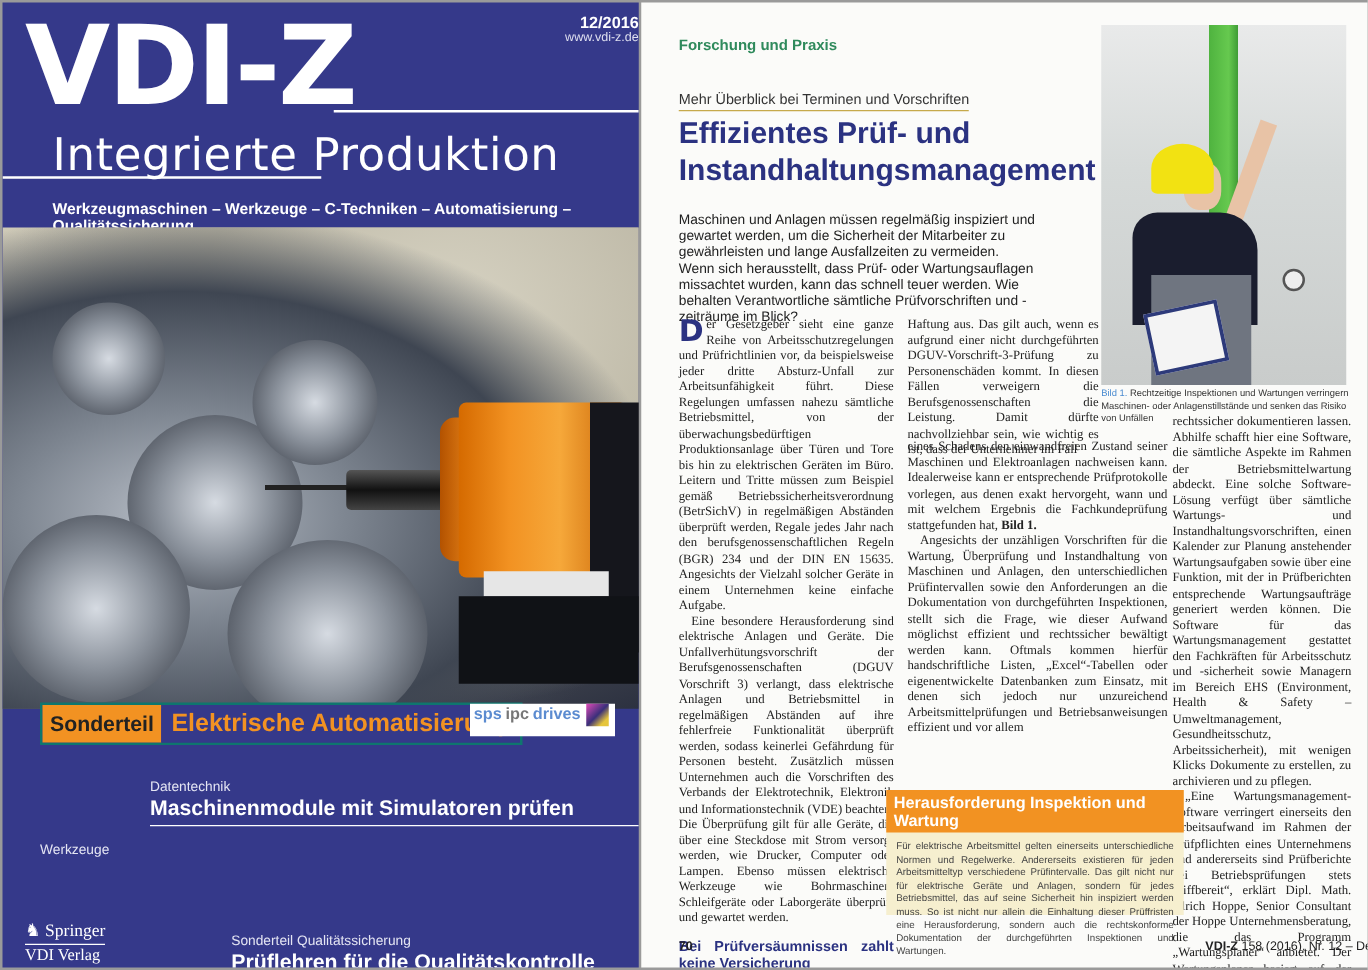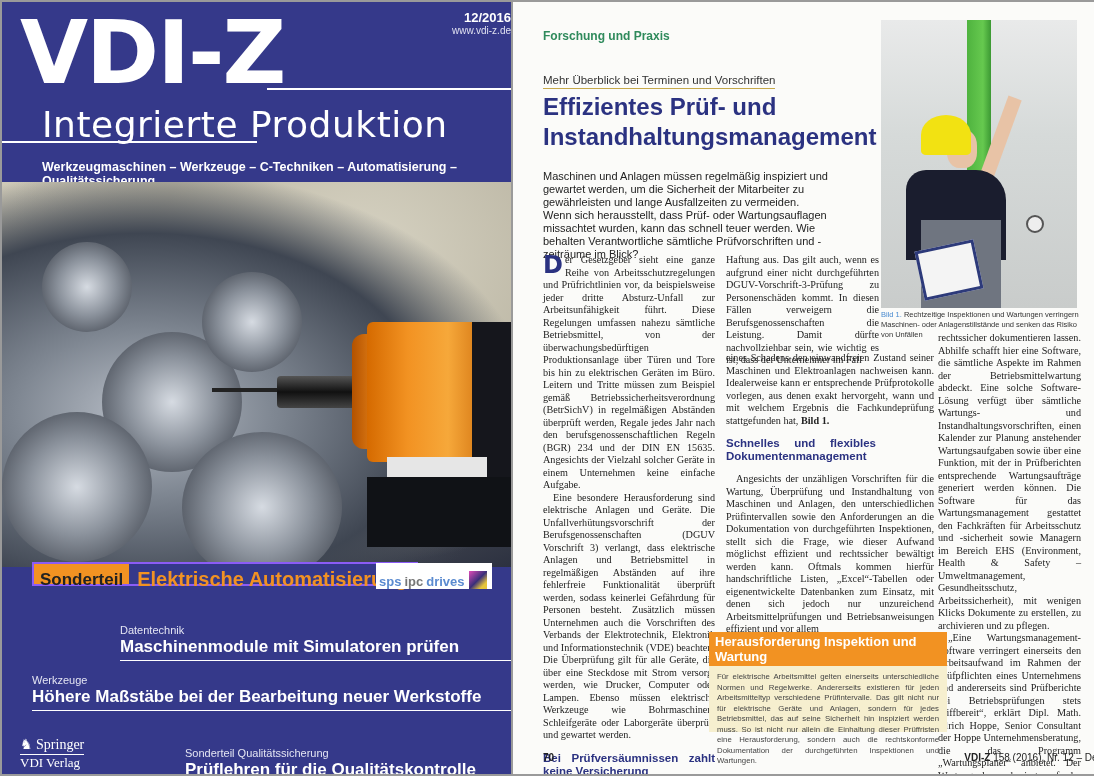--- a/index.html
+++ b/index.html
@@ -25,24 +25,24 @@
   }
   .photo .gear { position: absolute; border-radius: 50%; background: radial-gradient(circle, #d6dbe2 0%, #8b929c 45%, #2f343e 100%); }
   .photo .spindle { position: absolute; left: 365px; top: 140px; width: 135px; height: 140px; background: linear-gradient(90deg, #d56a00 0%, #f29222 30%, #f6a83a 60%, #c45e00 100%); border-radius: 6px; }
   .photo .spindle-cap { position: absolute; left: 350px; top: 152px; width: 30px; height: 115px; background: linear-gradient(90deg, #b35200, #ee8a1c); border-radius: 12px; }
   .photo .spindle-black { position: absolute; left: 470px; top: 140px; width: 40px; height: 200px; background: #15161c; }
   .photo .tool { position: absolute; left: 210px; top: 206px; width: 140px; height: 4px; background: #222; }
   .photo .collet { position: absolute; left: 275px; top: 194px; width: 80px; height: 32px; background: linear-gradient(180deg, #555, #111 50%, #444); border-radius: 4px; }
   .photo .bottom-black { position: absolute; left: 365px; top: 295px; width: 144px; height: 70px; background: #101216; }
   .photo .white-strip { position: absolute; left: 385px; top: 275px; width: 100px; height: 20px; background: #e6e6e6; }
 
-  .sonder { position: absolute; left: 30px; top: 560px; height: 24px; display: flex; border: 2px solid #8b5cf6; text-align: right; }
+  .sonder { position: absolute; left: 30px; top: 560px; height: 34px; display: flex; border: 2px solid #0f766e; text-align: right; }
   .sonder .tag { background: #f29222; color: #222; font-weight: bold; font-size: 17px; padding: 6px 6px; }
   .sonder .title { color: #f29222; font-weight: bold; font-size: 20px; padding: 4px 8px; background: #35398a; }
-  .sps { position: absolute; left: 374px; top: 561px; width: 116px; height: 26px; background: #fff; display: flex; align-items: flex-end; padding: 0 3px; }
+  .sps { position: absolute; left: 374px; top: 561px; width: 116px; height: 26px; background: #fff; display: flex; align-items: flex-start; padding: 0 3px; }
   .sps .s1 { color: #5b8bd0; font-weight: bold; font-size: 13px; }
   .sps .s2 { color: #777; font-weight: bold; font-size: 13px; margin: 0 3px; }
   .sps .s3 { color: #5b8bd0; font-weight: bold; font-size: 13px; }
   .sps .badge { width: 18px; height: 18px; margin-left: 4px; background: linear-gradient(135deg, #e04bb8, #3a2f7a 50%, #e6c53b 80%); }
 
   .story { position: absolute; color: #fff; }
   .story .kicker { font-size: 11px; color: #e4e5f3; display: block; margin-bottom: 1px; }
   .story .head { font-size: 17px; font-weight: bold; display: block; padding-bottom: 3px; border-bottom: 1.5px solid #fff; white-space: nowrap; }
   .story1 { left: 118px; top: 622px; right: 0; }
   .story2 { left: 30px; top: 672px; right: 0; }
@@ -133,21 +133,20 @@
     <span class="s3">drives</span>
     <span class="badge"></span>
   </div>
 
   <div class="story story1">
     <span class="kicker">Datentechnik</span>
     <span class="head">Maschinenmodule mit Simulatoren prüfen</span>
   </div>
   <div class="story story2">
     <span class="kicker">Werkzeuge</span>
-    <span class="head">Höhere Maßstäbe bei der Bearbeitung neuer Werkstoffe</span>
   </div>
   <div class="story story3">
     <span class="kicker">Sonderteil Qualitätssicherung</span>
     <span class="head">Prüflehren für die Qualitätskontrolle</span>
   </div>
 
   <div class="springer">
     <span class="s">♞ <span>Springer</span></span>
     <span class="v">VDI Verlag</span>
   </div>
@@ -181,21 +180,20 @@
     <p>Eine besondere Herausforderung sind elektrische Anlagen und Geräte. Die Unfallverhütungsvorschrift der Berufsgenossenschaften (DGUV Vorschrift 3) verlangt, dass elektrische Anlagen und Betriebsmittel in regelmäßigen Abständen auf ihre fehlerfreie Funktionalität überprüft werden, sodass keinerlei Gefährdung für Personen besteht. Zusätzlich müssen Unternehmen auch die Vorschriften des Verbands der Elektrotechnik, Elektronik und Informationstechnik (VDE) beachten. Die Überprüfung gilt für alle Geräte, die über eine Steckdose mit Strom versorgt werden, wie Drucker, Computer oder Lampen. Ebenso müssen elektrische Werkzeuge wie Bohrmaschinen, Schleifgeräte oder Laborgeräte überprüft und gewartet werden.</p>
     <div class="subhead">Bei Prüfversäumnissen zahlt keine Versicherung</div>
 
   </div>
 
   <div class="col col2">
     <p>Haftung aus. Das gilt auch, wenn es aufgrund einer nicht durchgeführten DGUV-Vorschrift-3-Prüfung zu Personenschäden kommt. In diesen Fällen verweigern die Berufsgenossenschaften die Leistung. Damit dürfte nachvollziehbar sein, wie wichtig es ist, dass der Unternehmer im Fall</p>
   </div>
   <div class="col col2b">
     <p><span>eines Schadens den einwandfreien Zustand seiner Maschinen und Elektroanlagen nachweisen kann. Idealerweise kann er entsprechende Prüfprotokolle vorlegen, aus denen exakt hervorgeht, wann und mit welchem Ergebnis die Fachkundeprüfung stattgefunden hat,</span> <b>Bild 1.</b></p>
-    <div class="subhead" style="width:150px">Schnelles und flexibles Dokumentenmanagement</div>
     <p style="text-indent:10px;width:208px">Angesichts der unzähligen Vorschriften für die Wartung, Überprüfung und Instandhaltung von Maschinen und Anlagen, den unterschiedlichen Prüfintervallen sowie den Anforderungen an die Dokumentation von durchgeführten Inspektionen, stellt sich die Frage, wie dieser Aufwand möglichst effizient und rechtssicher bewältigt werden kann. Oftmals kommen hierfür handschriftliche Listen, „Excel“-Tabellen oder eigenentwickelte Datenbanken zum Einsatz, mit denen sich jedoch nur unzureichend Arbeitsmittelprüfungen und Betriebsanweisungen effizient und vor allem</p>
   </div>
 
   <div class="col col3">
     <p>rechtssicher dokumentieren lassen. Abhilfe schafft hier eine Software, die sämtliche Aspekte im Rahmen der Betriebsmittelwartung abdeckt. Eine solche Software-Lösung verfügt über sämtliche Wartungs- und Instandhaltungsvorschriften, einen Kalender zur Planung anstehender Wartungsaufgaben sowie über eine Funktion, mit der in Prüfberichten entsprechende Wartungsaufträge generiert werden können. Die Software für das Wartungsmanagement gestattet den Fachkräften für Arbeitsschutz und -sicherheit sowie Managern im Bereich EHS (Environment, Health &amp; Safety – Umweltmanagement, Gesundheitsschutz, Arbeitssicherheit), mit wenigen Klicks Dokumente zu erstellen, zu archivieren und zu pflegen.</p>
     <p>„Eine Wartungsmanagement-Software verringert einerseits den Arbeitsaufwand im Rahmen der Prüfpflichten eines Unternehmens und andererseits sind Prüfberichte bei Betriebsprüfungen stets griffbereit“, erklärt Dipl. Math. Ulrich Hoppe, Senior Consultant der Hoppe Unternehmensberatung, die das Programm „Wartungsplaner“ anbietet. Der Wartungsplaner basiert auf der DIN EN ISO 9001 und entspricht den Empfehlungen der Berufsgenossenschaften für das Prüffristenmanagement, Bild 2. Die Software-Lösung erleichtert auch die Durchführung von Gefährdungsbeurteilungen. „Die Anforderungen aus ISO 14001 zum Umweltschutz und OHSAS 18001 werden ebenfalls unterstützt“, er-</p>
   </div>
 
   <div class="box">
     <div class="bhead">Herausforderung Inspektion und Wartung</div>

